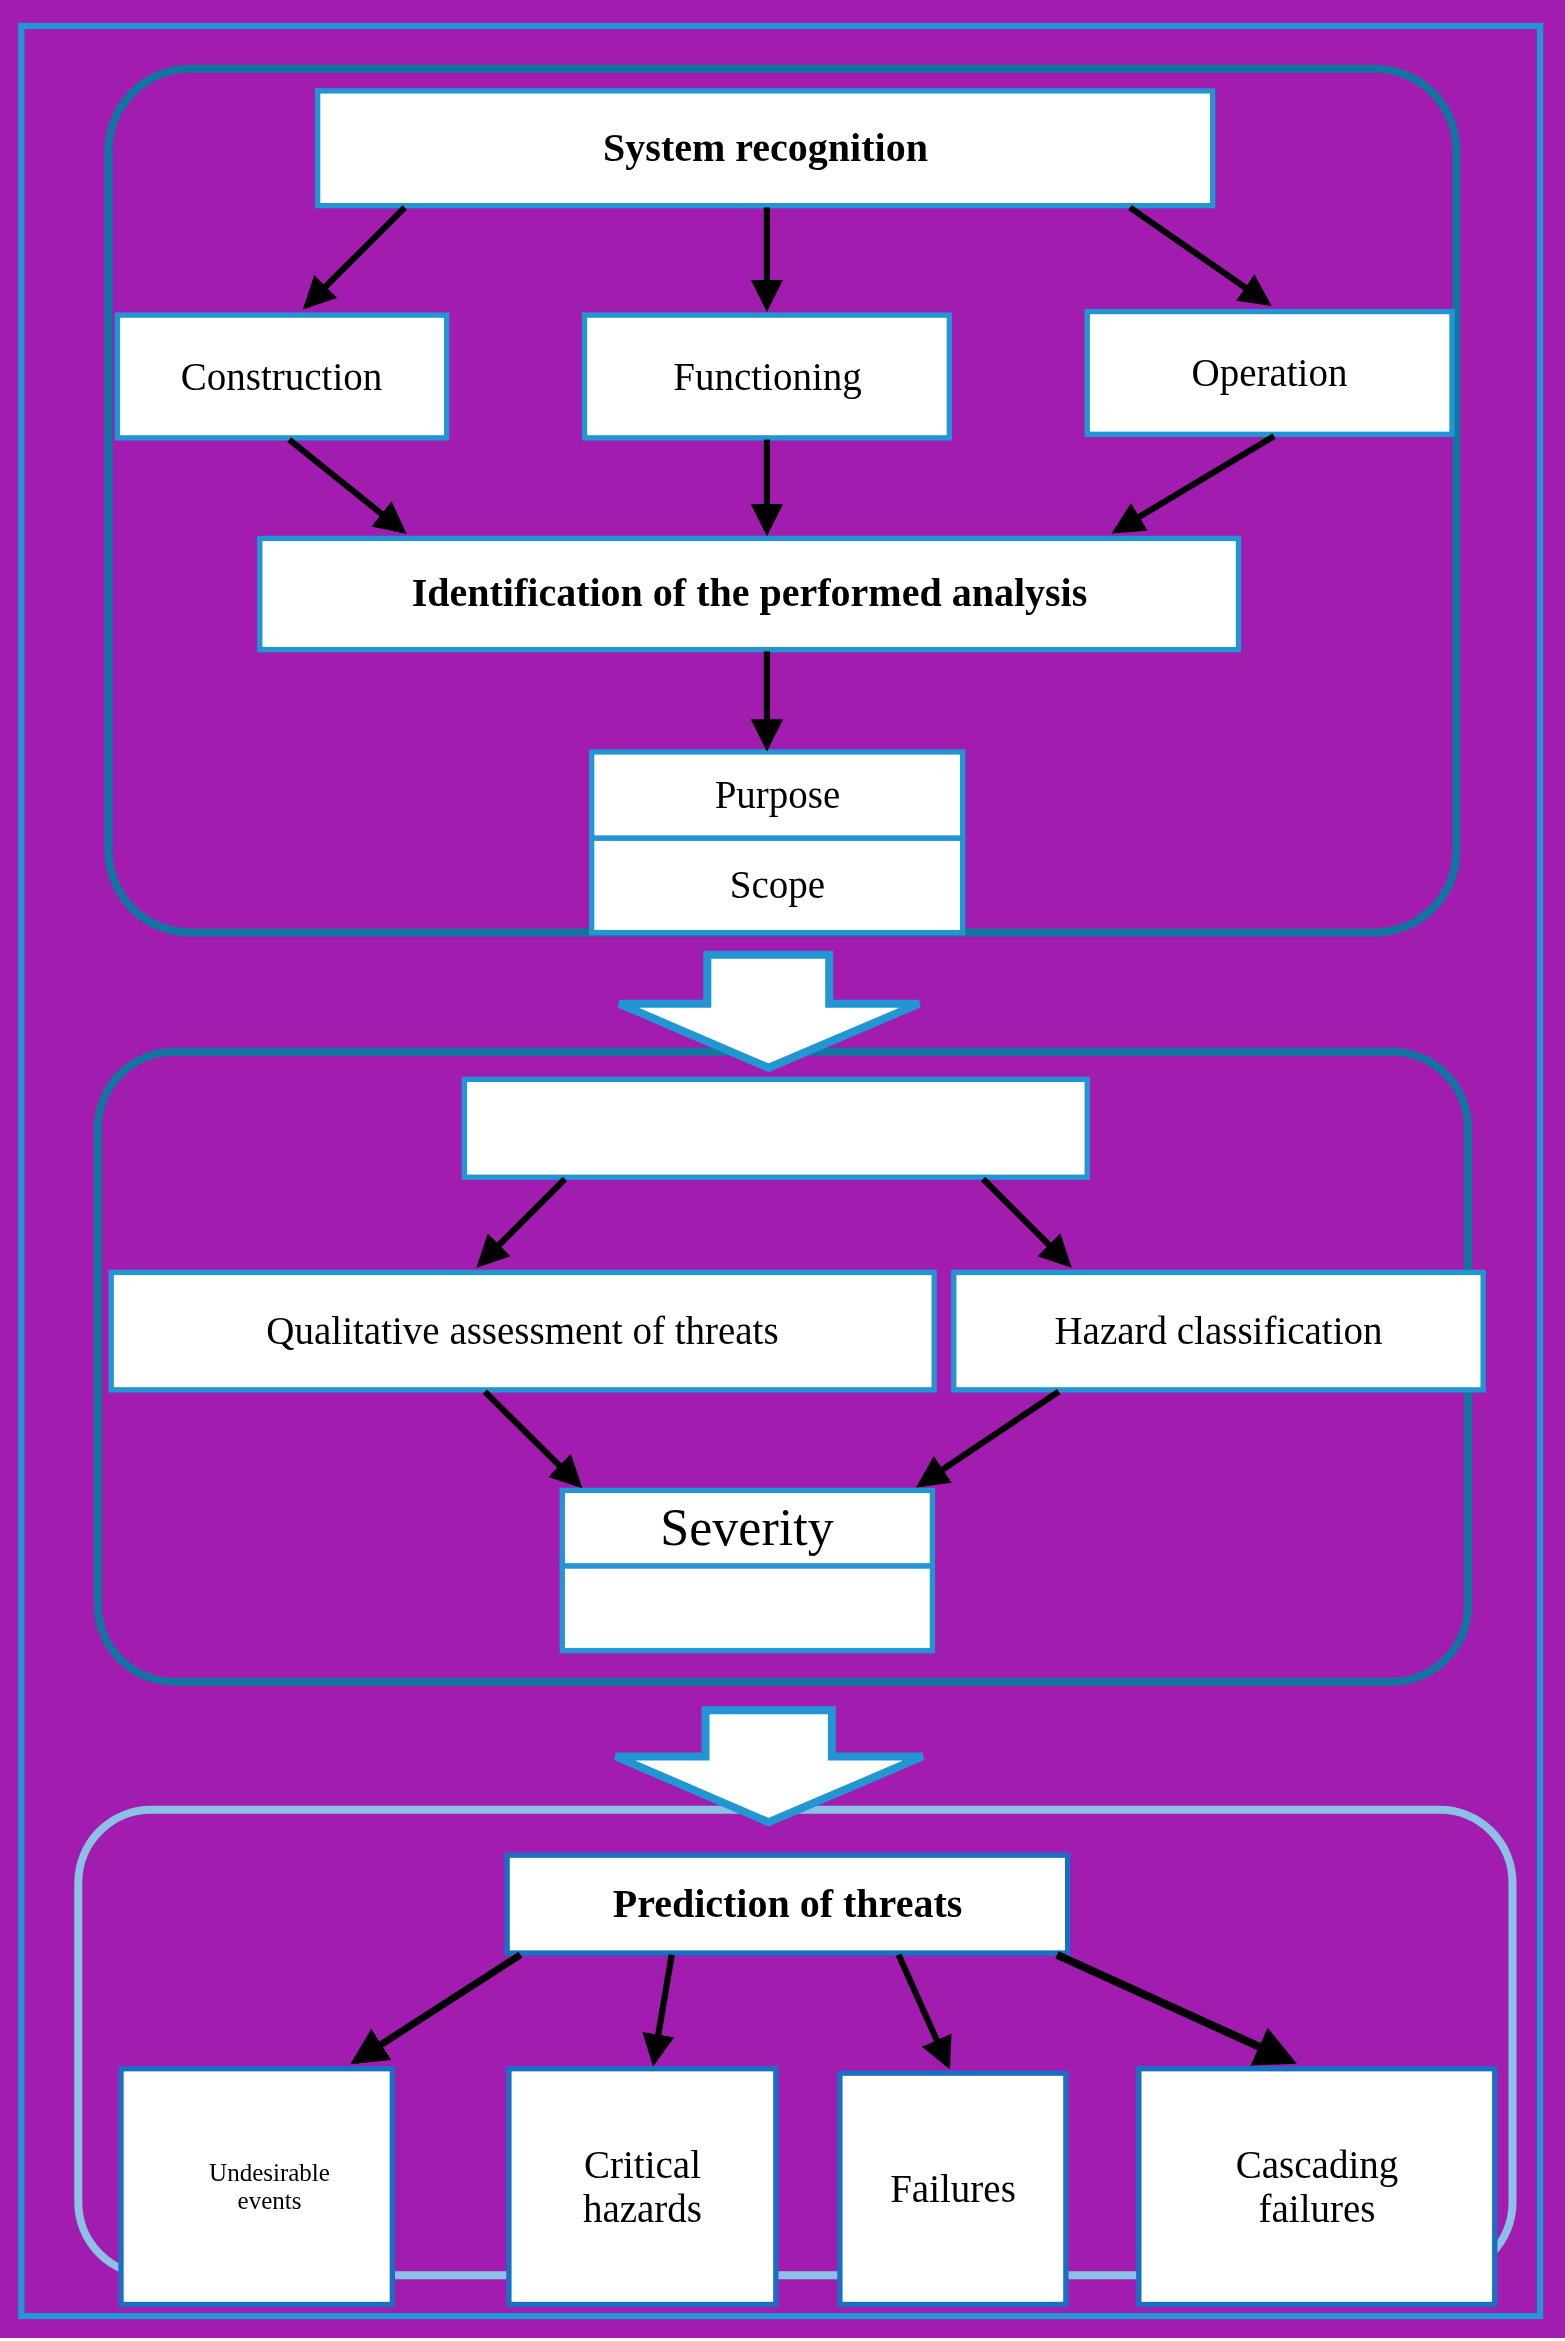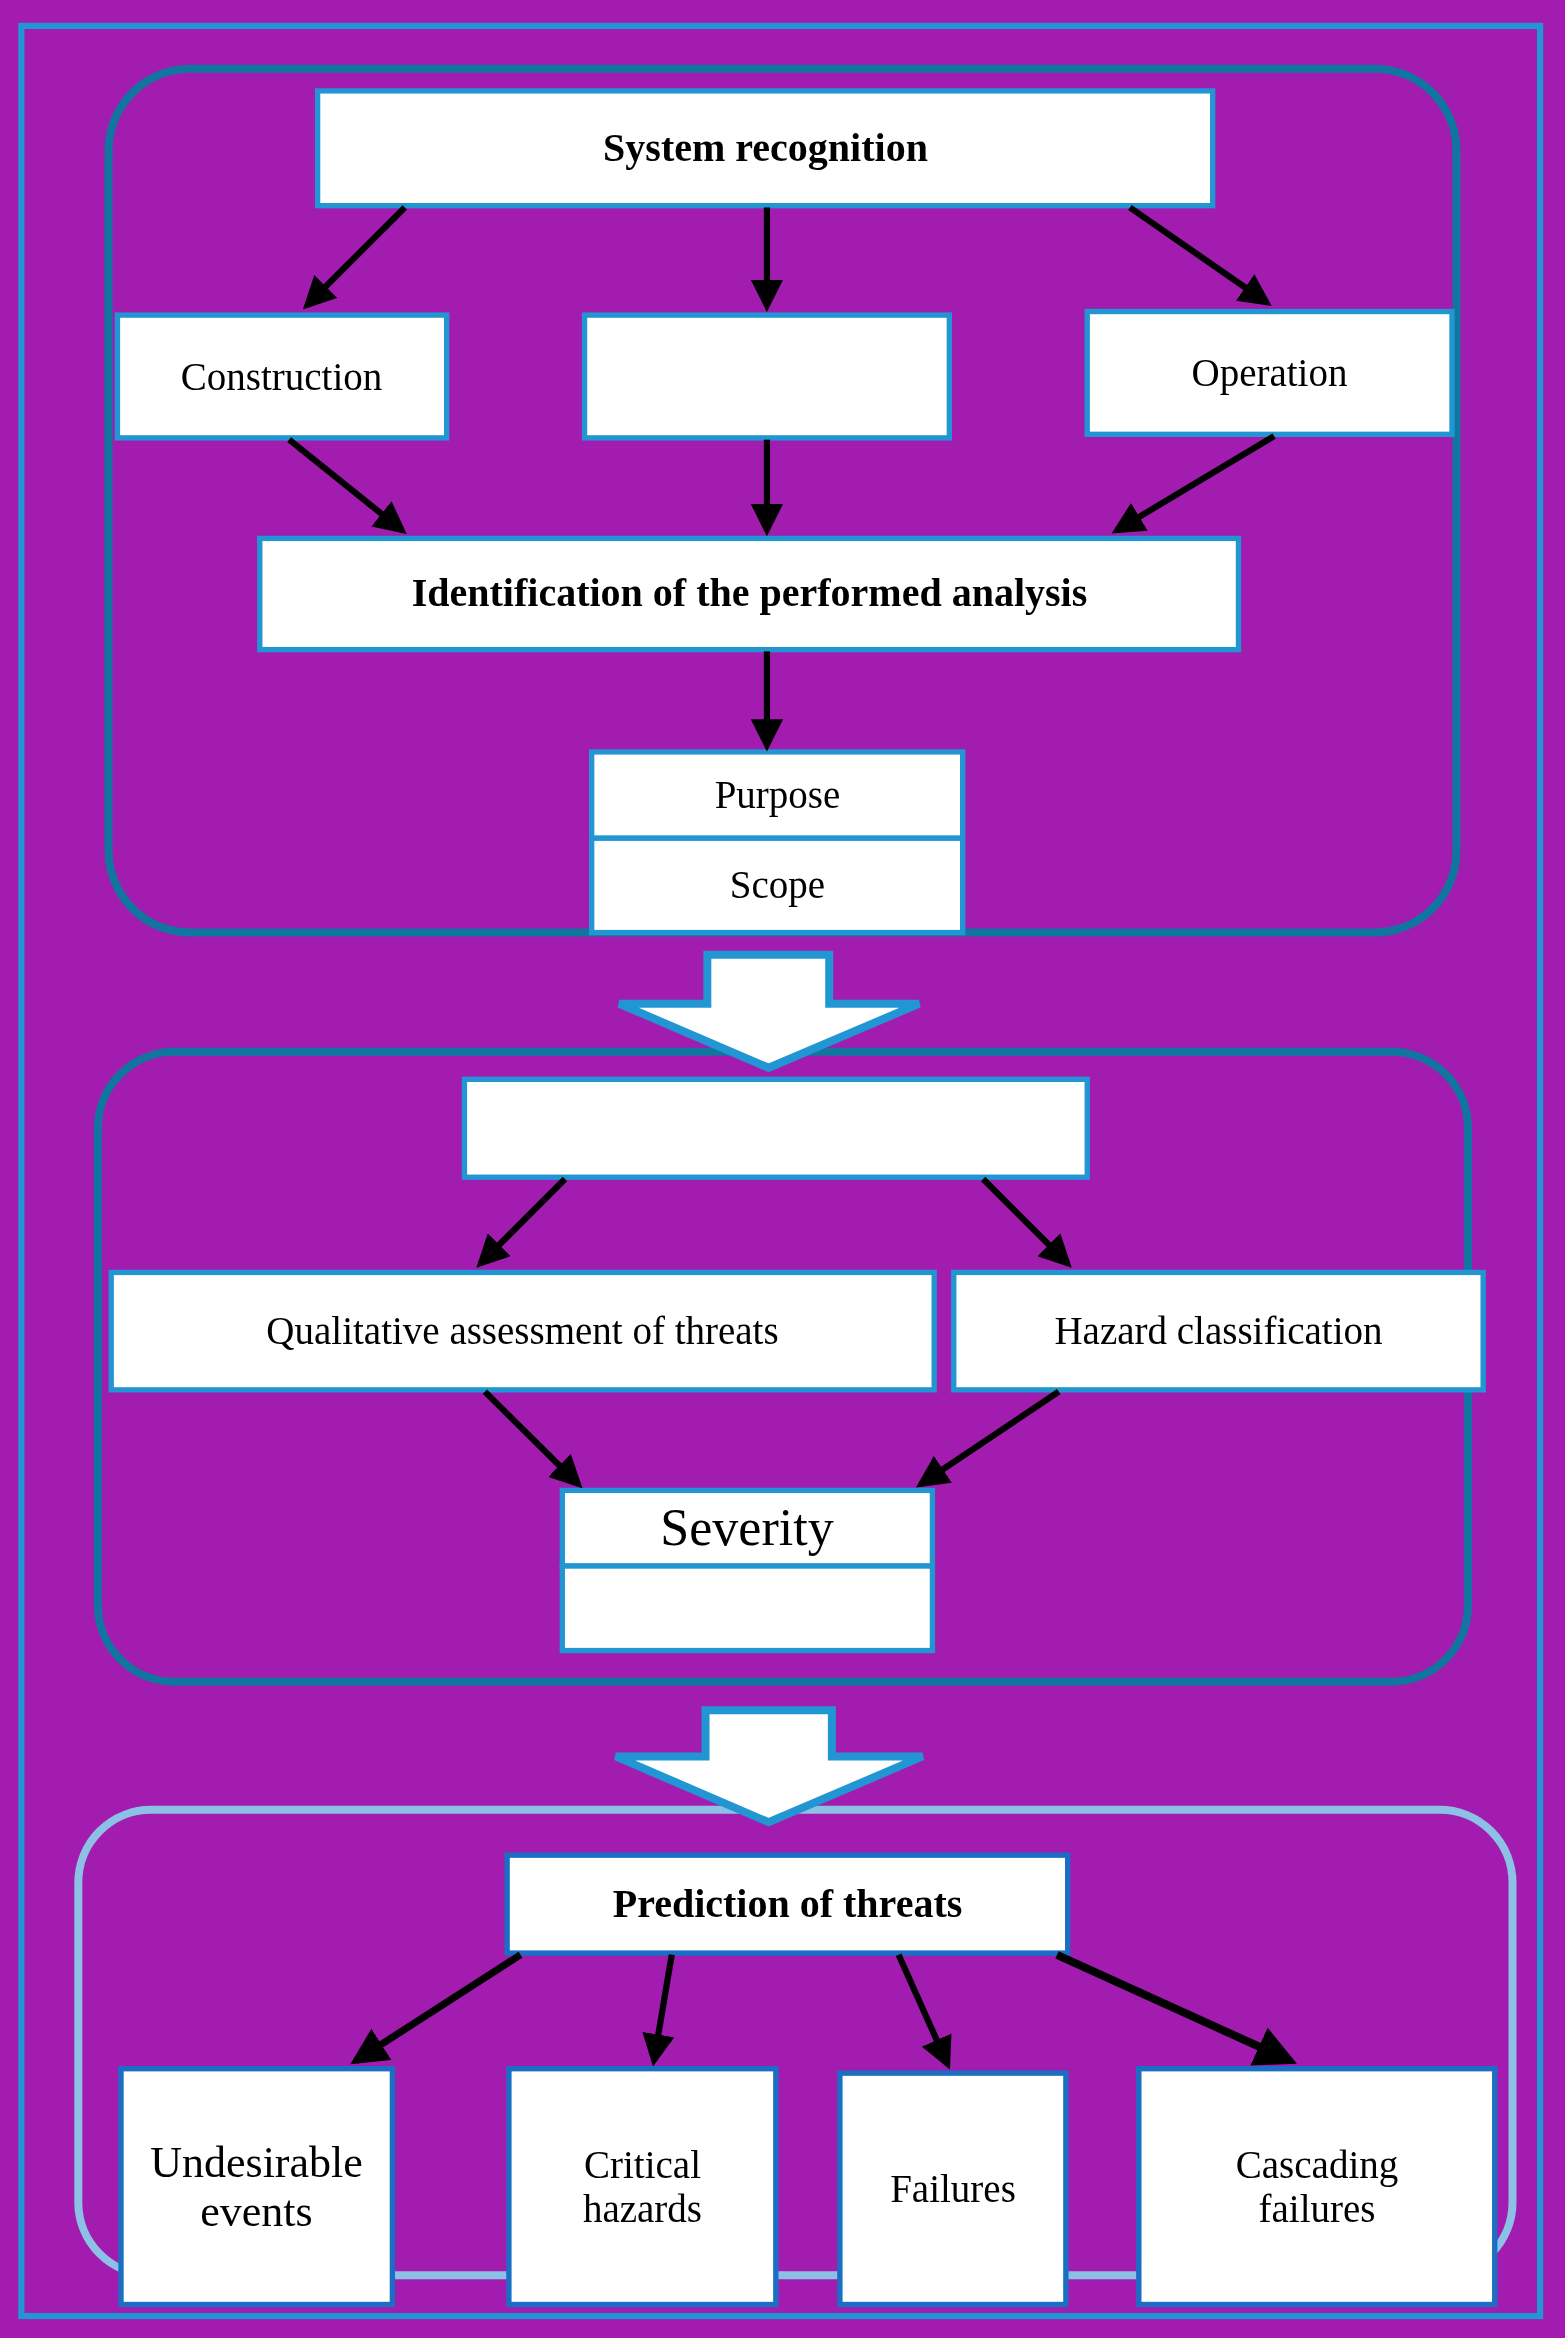--- a/index.html
+++ b/index.html
@@ -77,36 +77,37 @@
 
     <line x1="585" y1="2197" x2="400" y2="2316" stroke="#000" stroke-width="8" marker-end="url(#ah)"></line>
     <line x1="755" y1="2197" x2="735" y2="2316" stroke="#000" stroke-width="7" marker-end="url(#ah)"></line>
     <line x1="1010" y1="2197" x2="1065" y2="2320" stroke="#000" stroke-width="7" marker-end="url(#ah)"></line>
     <line x1="1188" y1="2197" x2="1450" y2="2316" stroke="#000" stroke-width="9" marker-end="url(#ah)"></line>
   </svg>
 
   <div class="lbl bold" style="left:318px;top:91px;width:895px;height:115px;font-size:40px;">System recognition</div>
 
   <div class="lbl" style="left:117px;top:315px;width:329px;height:123px;font-size:39px;text-align:right;">Construction</div>
+  <div class="lbl" style="left:585px;top:315px;width:365px;height:123px;font-size:39px;">Functioning</div>
   <div class="lbl" style="left:1087px;top:311px;width:365px;height:123px;font-size:39px;text-align:center;">Operation</div>
 
   <div class="lbl bold" style="left:260px;top:538px;width:979px;height:111px;font-size:40px;">Identification of the performed analysis</div>
 
   <div class="lbl" style="left:592px;top:752px;width:371px;height:86px;font-size:39px;">Purpose</div>
   <div class="lbl" style="left:592px;top:838px;width:371px;height:94px;font-size:39px;">Scope</div>
 
 
   <div class="lbl" style="left:111px;top:1272px;width:823px;height:117px;font-size:39px;">Qualitative assessment of threats</div>
   <div class="lbl" style="left:954px;top:1272px;width:529px;height:117px;font-size:39px;">Hazard classification</div>
 
   <div class="lbl" style="left:562px;top:1490px;width:370px;height:76px;font-size:52px;">Severity</div>
 
   <div class="lbl bold" style="left:507px;top:1855px;width:561px;height:98px;font-size:40px;">Prediction of threats</div>
 
-  <div class="lbl" style="left:121px;top:2069px;width:271px;height:236px;font-size:44px;white-space:pre-line;">Undesirable
+  <div class="lbl" style="left:134px;top:2069px;width:271px;height:236px;font-size:25px;white-space:pre-line;">Undesirable
 events</div>
   <div class="lbl" style="left:509px;top:2069px;width:267px;height:236px;font-size:39px;white-space:pre-line;">Critical
 hazards</div>
   <div class="lbl" style="left:840px;top:2073px;width:226px;height:231px;font-size:39px;white-space:pre-line;">Failures</div>
   <div class="lbl" style="left:1139px;top:2069px;width:356px;height:236px;font-size:39px;white-space:pre-line;">Cascading
 failures</div>
 
 </div>
 
 

